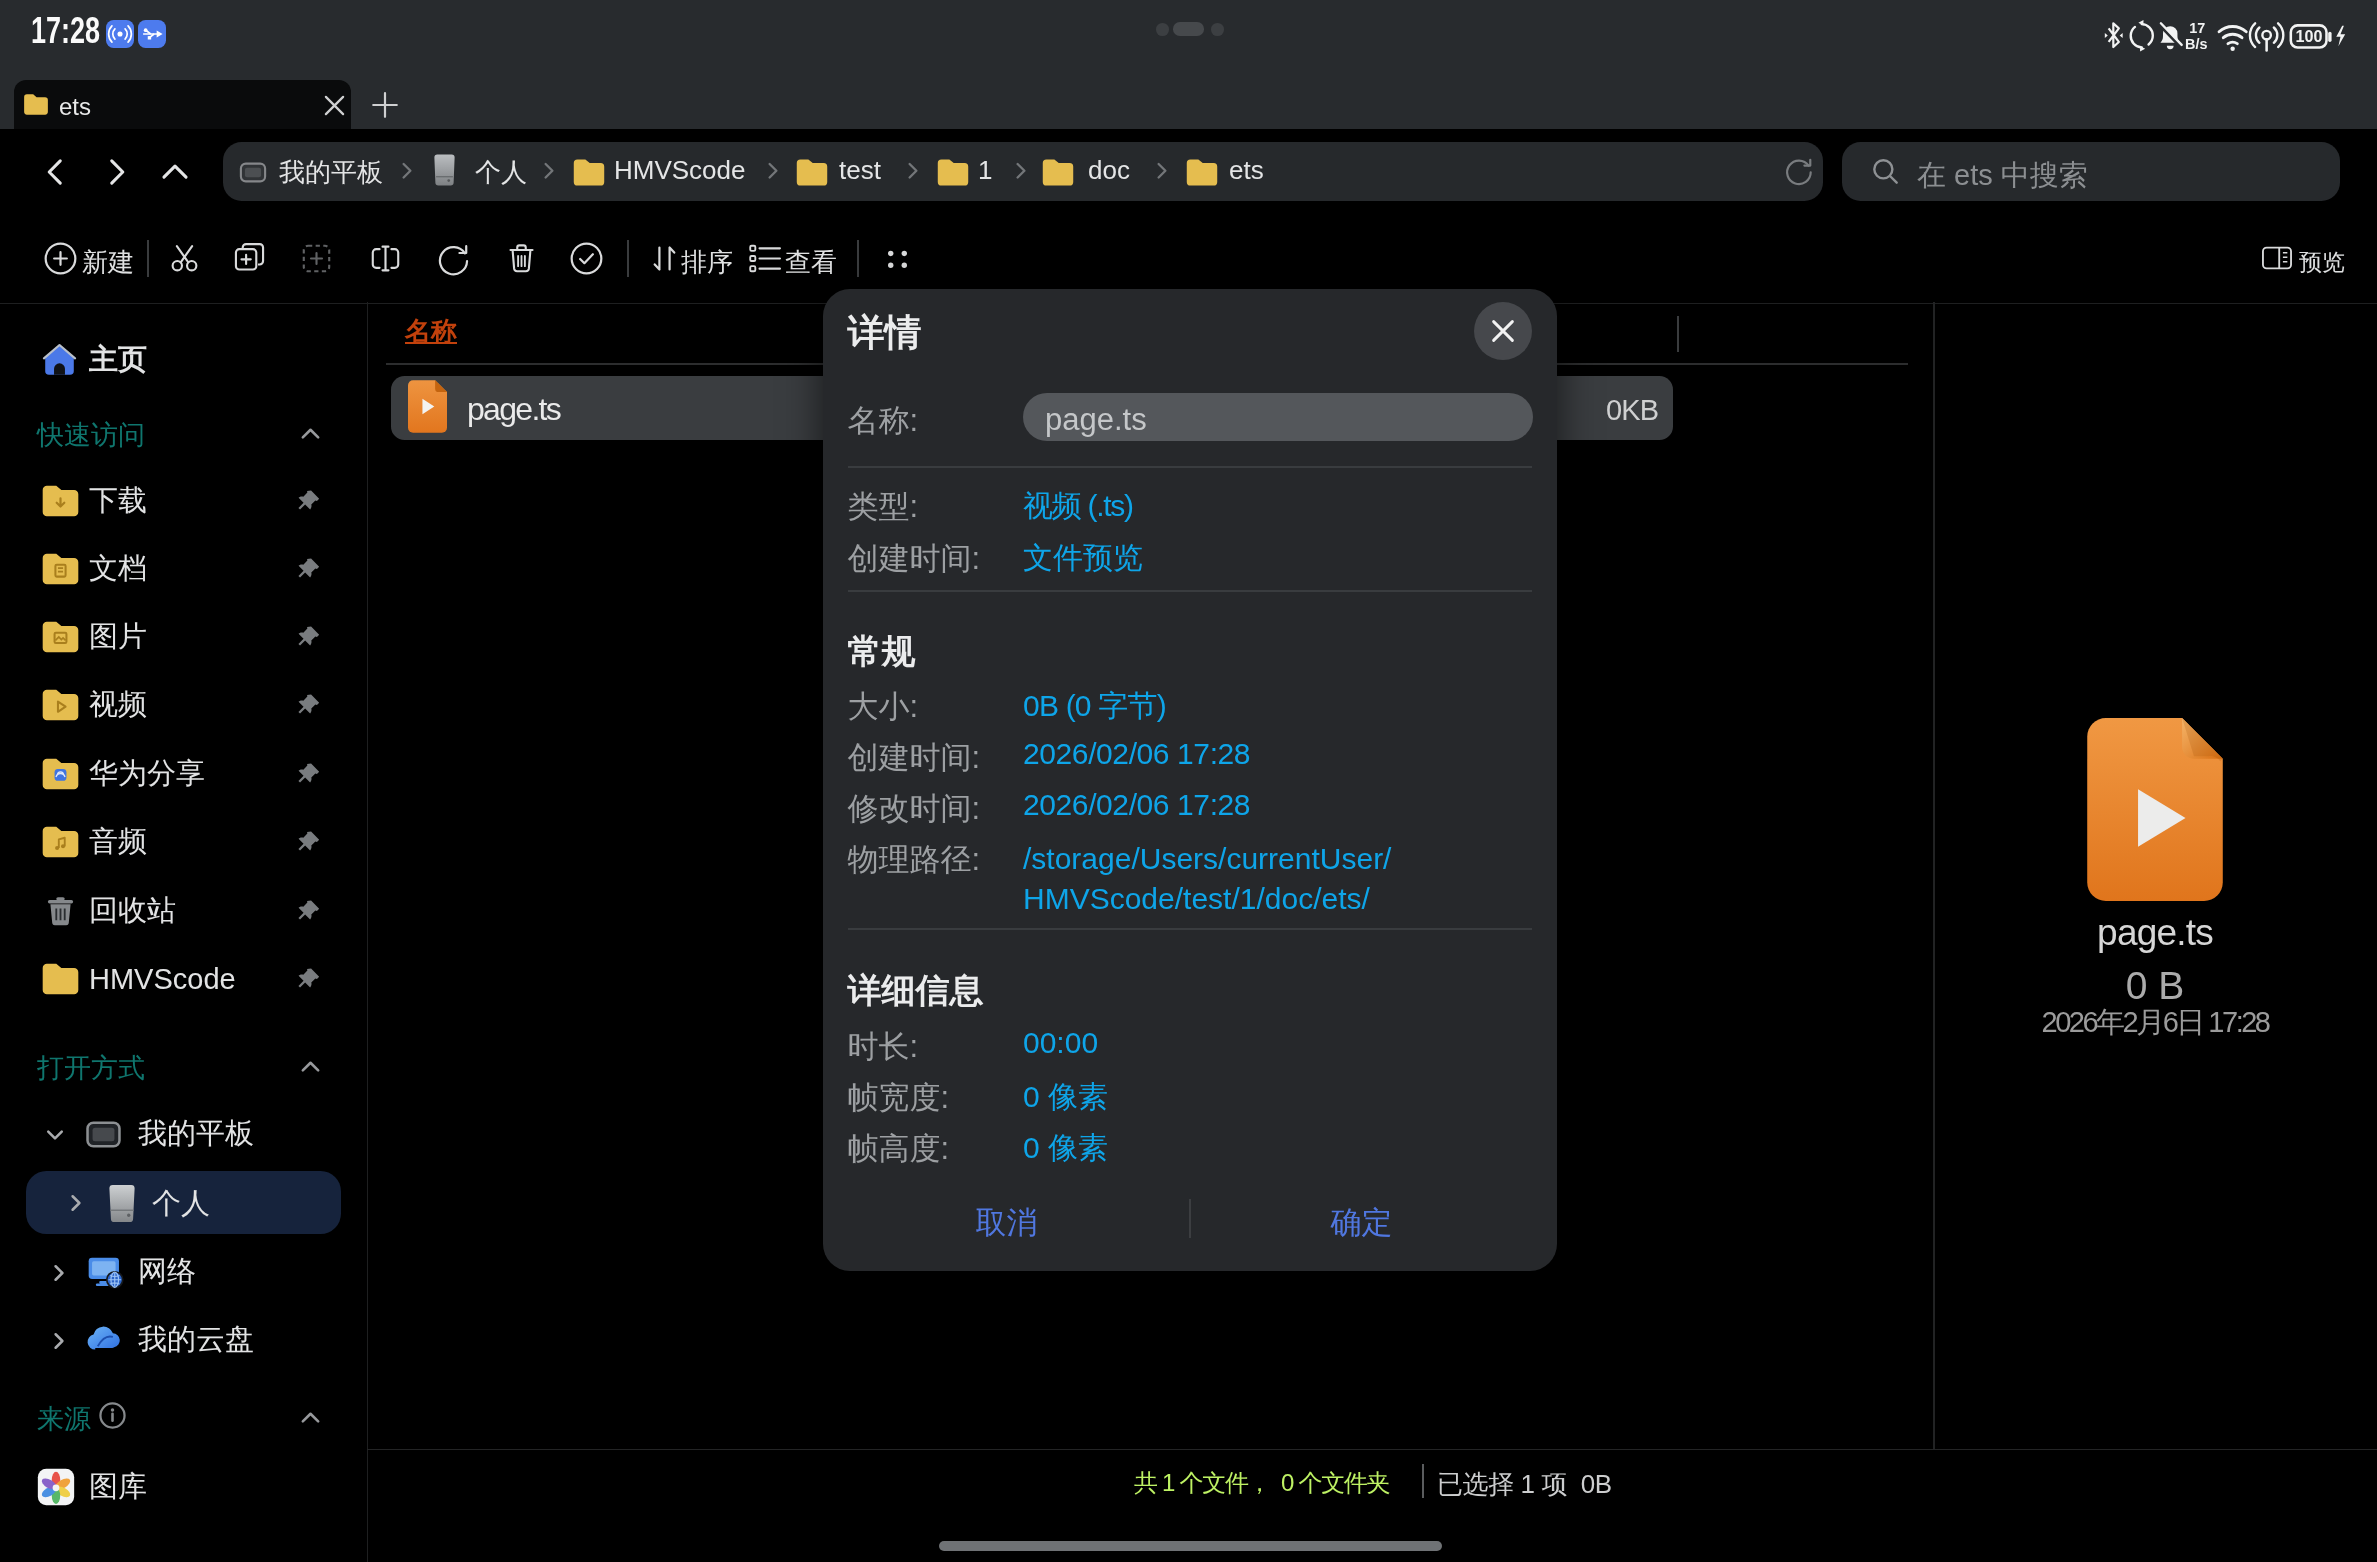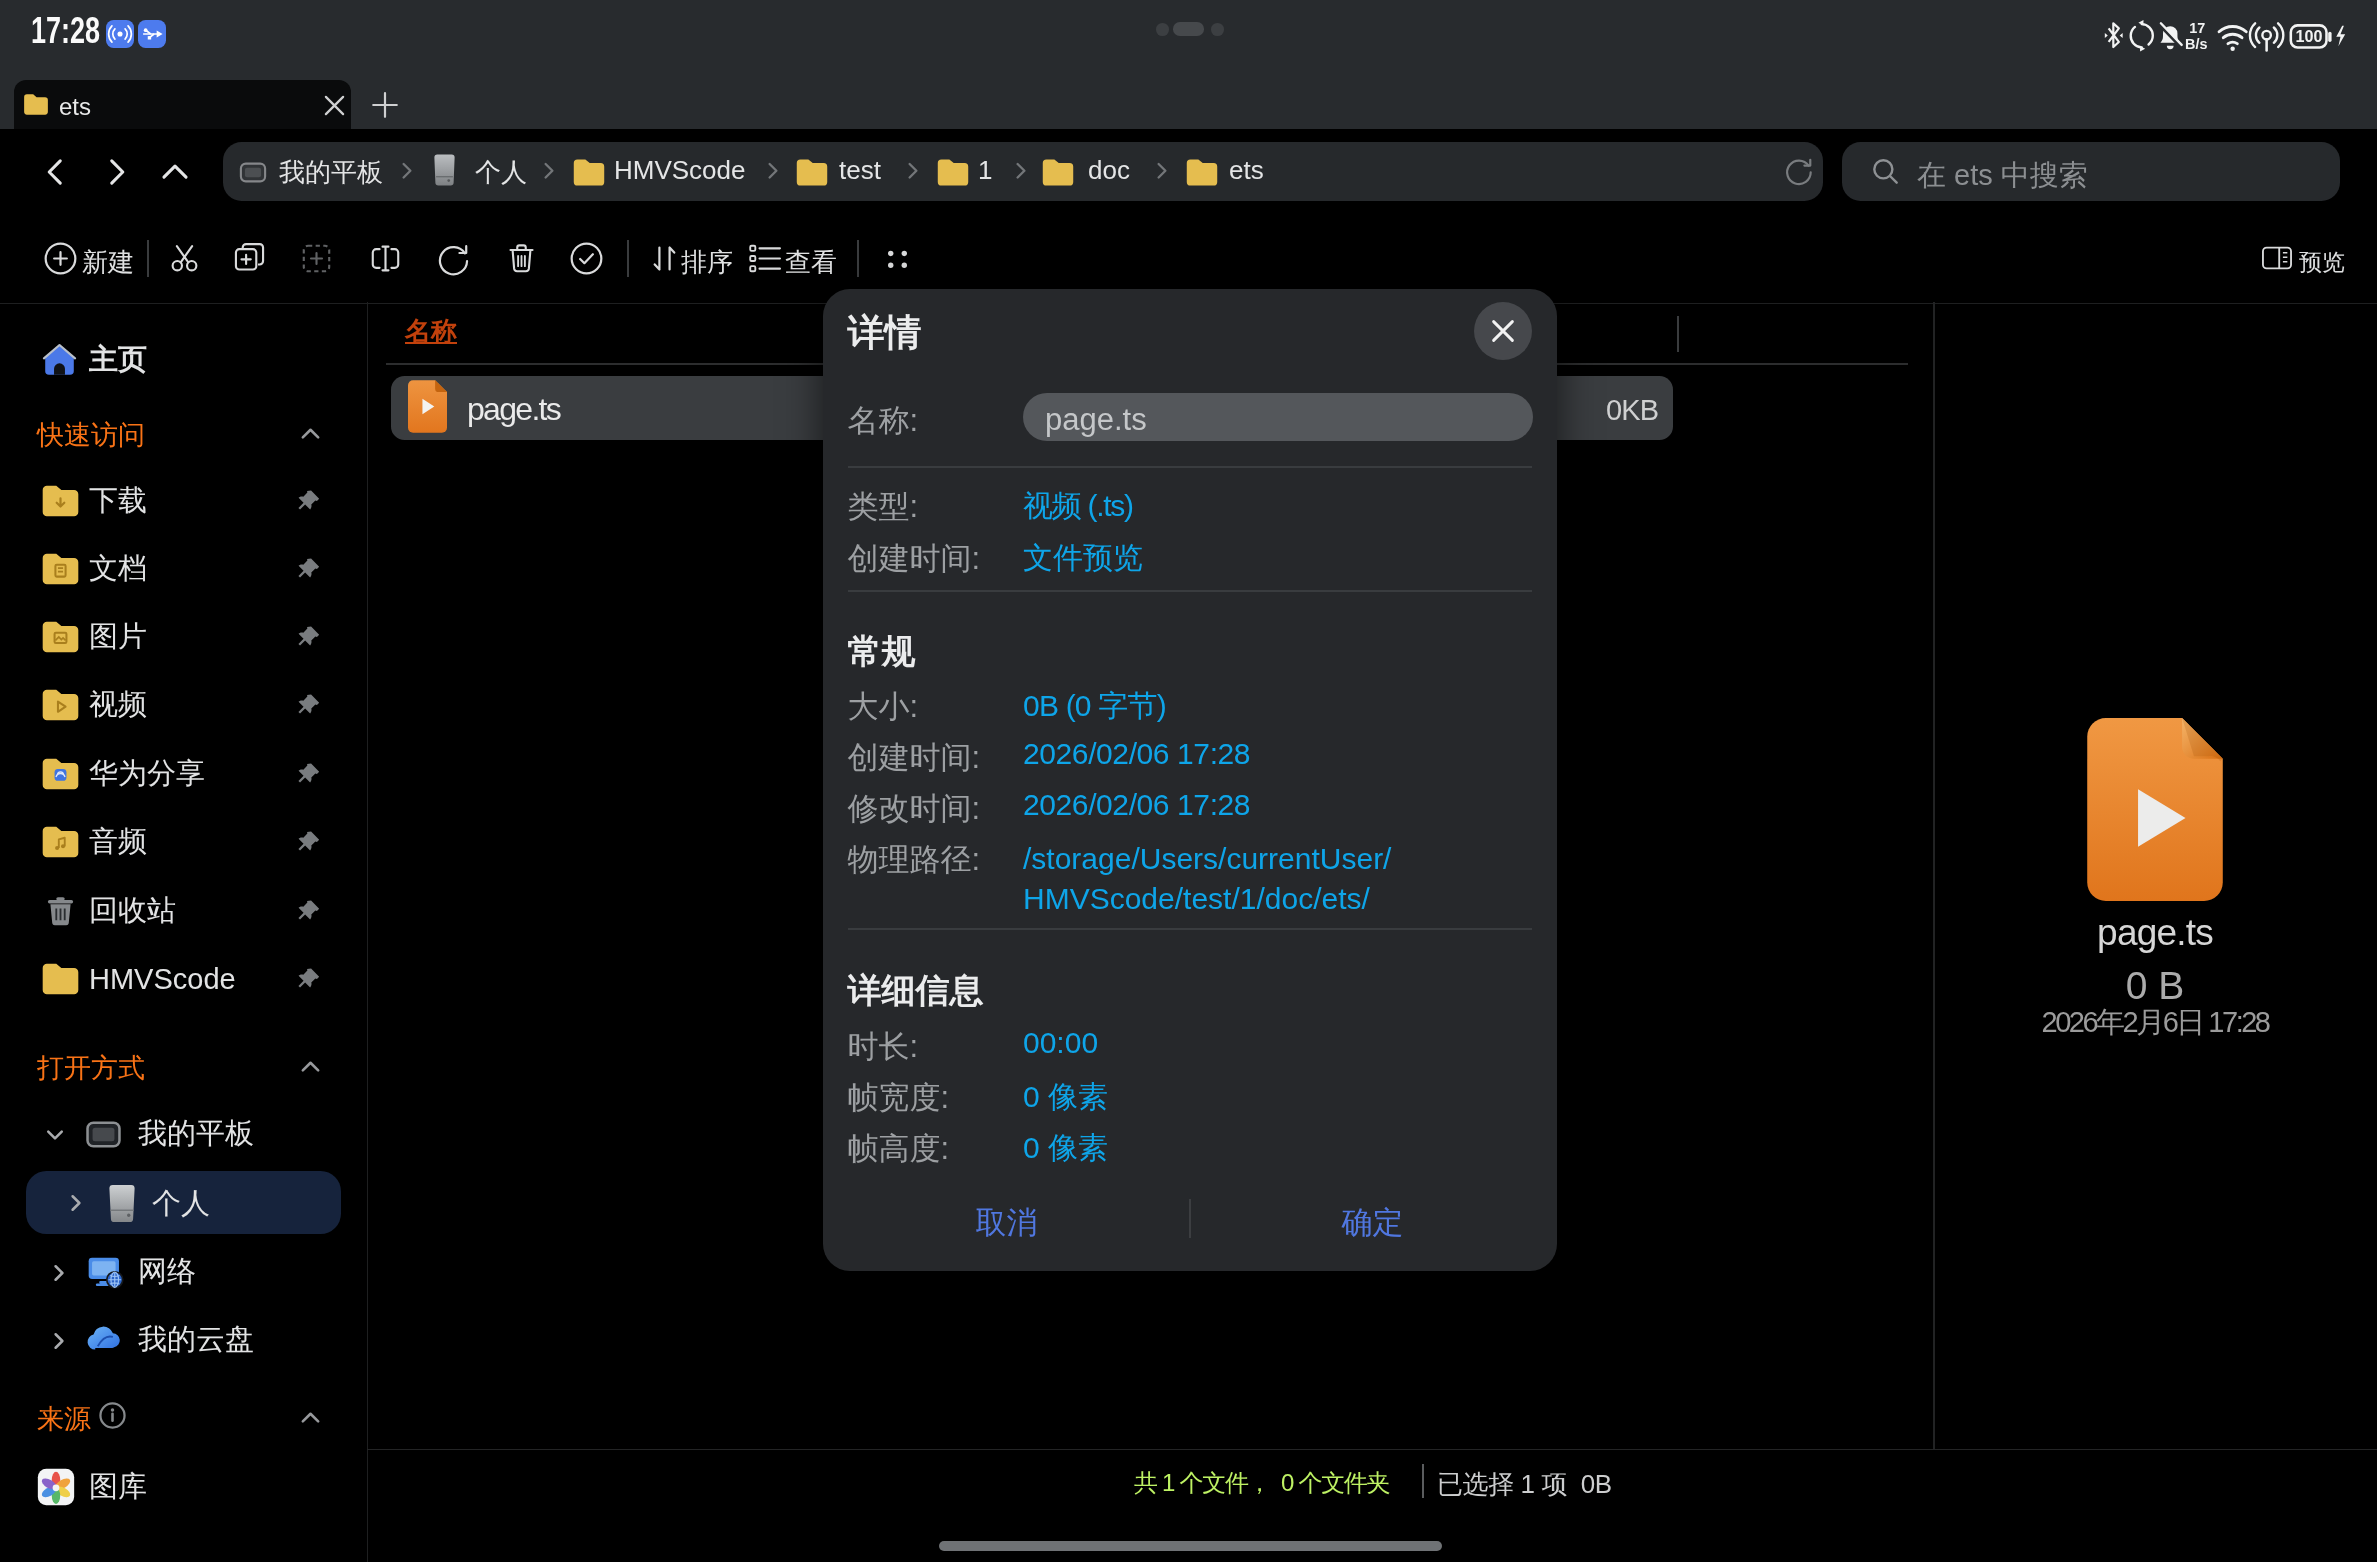--- a/index.html
+++ b/index.html
@@ -7,21 +7,21 @@
   .ab{position:absolute;}
   #stage{position:relative;width:2377px;height:1562px;transform:translateZ(0);}
   .mlab{left:24.6px;color:#9da0a3;font-size:31px;}
   .mval{left:200px;color:#0ea5e9;font-size:30px;}
   .mhead{left:24.6px;color:#ebeced;font-size:34px;font-weight:bold;}
   .msep{left:24.6px;width:684px;height:1.7px;background:#393c3f;}
   .sitem{position:absolute;left:0;width:367px;height:68px;}
   .sico{position:absolute;left:41px;top:50%;transform:translateY(-50%);}
   .stxt{position:absolute;left:89px;top:50%;transform:translateY(-50%);color:#e2e3e4;font-size:29px;white-space:nowrap;}
   .spin{position:absolute;left:296px;top:50%;transform:translateY(-50%);}
-  .shead{position:absolute;left:37px;color:#f97316;font-size:27px;}
+  .shead{position:absolute;left:37px;color:#0f766e;font-size:27px;}
   .tbi{position:absolute;top:239px;}
   .tbl{position:absolute;top:245px;color:#dfe0e1;font-size:26px;white-space:nowrap;}
   .crumbtx{position:absolute;top:155px;color:#e4e5e6;font-size:26px;white-space:nowrap;}
   .crumbsep{position:absolute;top:158px;color:#808386;}
 </style>
 </head>
 <body>
 <div id="stage">
 
   <div class="ab" id="topstrip" style="left:0;top:0;width:2377px;height:129px;background:rgba(40,43,46,0.992);"></div>
@@ -544,17 +544,17 @@
     <div class="ab mhead" style="top:679px;">详细信息</div>
     <div class="ab mlab" style="top:737px;">时长:</div>
     <div class="ab mval" style="top:737px;">00:00</div>
     <div class="ab mlab" style="top:788px;">帧宽度:</div>
     <div class="ab mval" style="top:788px;">0 像素</div>
     <div class="ab mlab" style="top:839px;">帧高度:</div>
     <div class="ab mval" style="top:839px;">0 像素</div>
 
     <div class="ab" style="left:366px;top:910px;width:1.7px;height:39px;background:#3c3e41;"></div>
     <div class="ab" style="left:0;top:913px;width:367px;text-align:center;color:#5077e0;font-size:31px;">取消</div>
-    <div class="ab" style="left:366px;top:913px;width:367px;text-align:center;color:#5077e0;font-size:31px;">确定</div>
+    <div class="ab" style="left:355px;top:913px;width:367px;text-align:center;color:#5077e0;font-size:31px;">确定</div>
   </div>
 
 </div>
 
 
 </body></html>

